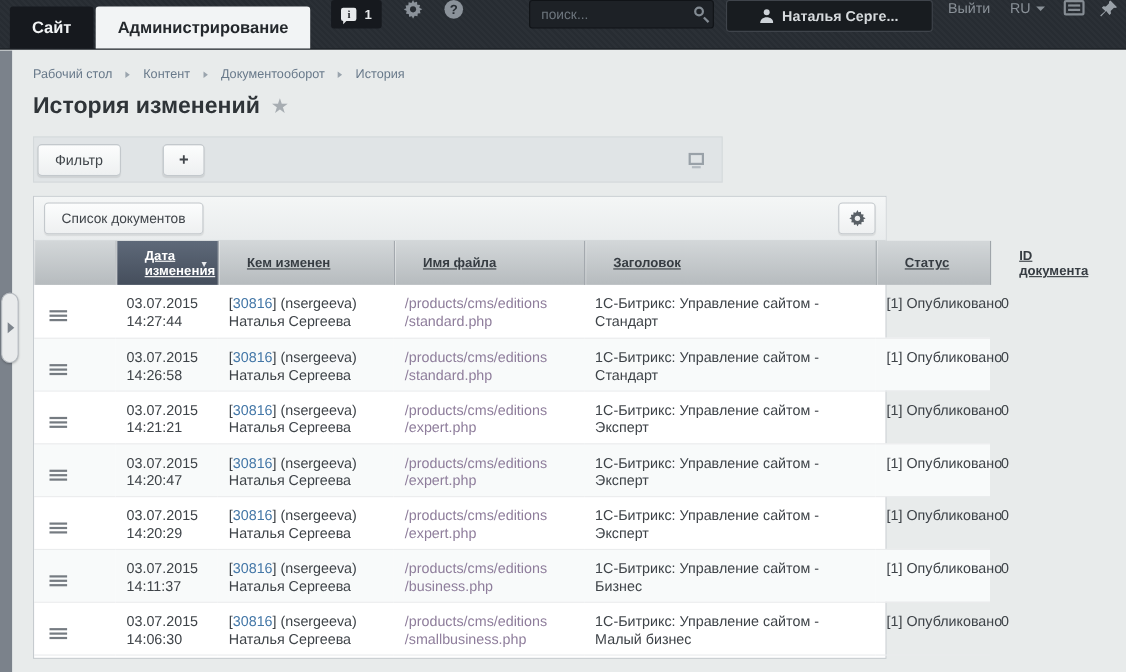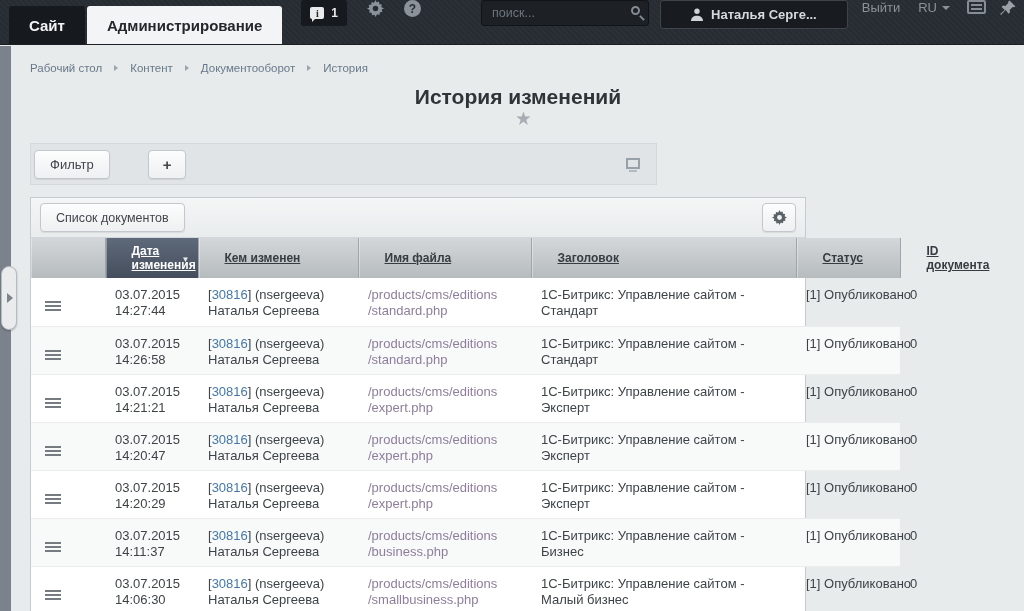--- a/index.html
+++ b/index.html
@@ -59,21 +59,21 @@
     display:flex; align-items:center; justify-content:center; }
   .strip-handle .tri { width:0; height:0; border-left:6px solid #7d848c;
     border-top:5px solid transparent; border-bottom:5px solid transparent; margin-left:2px; }
 
   
   .content { margin-left:30px; margin-right:18px; position:relative; }
   .breadcrumb { padding-top:17px; font-size:11.5px; color:#68798a; display:flex; align-items:center; }
   .breadcrumb a { color:#68798a; text-decoration:none; cursor:pointer; }
   .bc-sep { width:0; height:0; border-left:4px solid #9aa4ad;
             border-top:3.5px solid transparent; border-bottom:3.5px solid transparent; margin:0 12px; }
-  .page-title { margin-top:11px; font-size:21px; font-weight:bold; color:#2f3438; display:flex; align-items:center;flex-direction:column; }
+  .page-title { margin-top:11px; font-size:21px; font-weight:bold; color:#2f3438; display:flex; align-items:center; }
   .fav-star { color:#a7adb2; font-size:16px; margin-left:11px; cursor:pointer; }
 
   
   .filter-band { margin-top:15px; width:627px; height:42px; background:#e0e4e6;
                  border:1px solid #d4d9db; position:relative; display:flex; align-items:center; padding-left:3px;gap:32px; }
   .btn { height:29px; background:linear-gradient(#fcfdfd,#eef0f1); border:1px solid #c3c8cc;
          border-radius:4px; font-family:"Liberation Sans", sans-serif; font-size:13px; color:#41464b;
          padding:0 15px; cursor:pointer; box-shadow:0 1px 1px rgba(0,0,0,.08); }
   .btn-plus { margin-left:6px; padding:0 14px; font-size:15px; font-weight:bold; }
   .win-icon { position:absolute; right:16px; top:14px; width:14px; height:11px;

